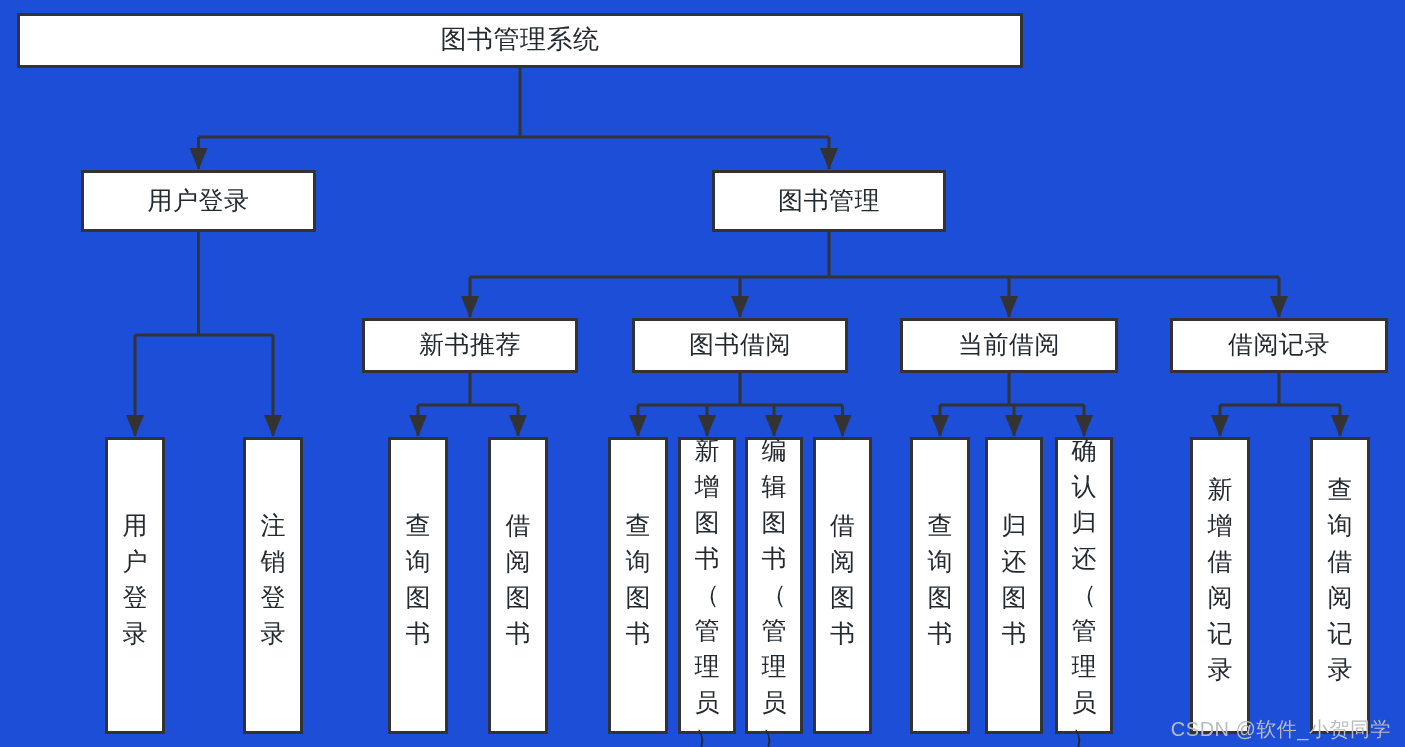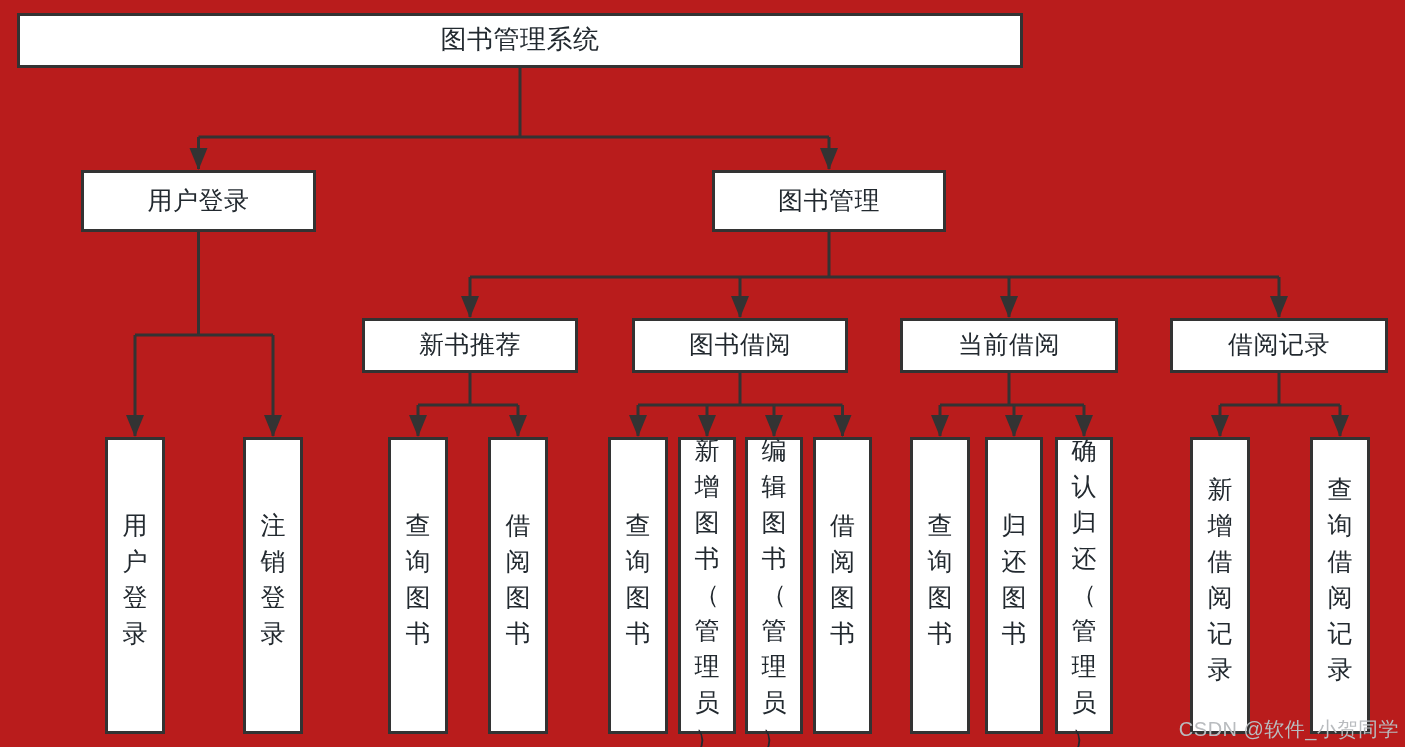--- a/index.html
+++ b/index.html
@@ -7,21 +7,21 @@
     padding: 0;
     background: #ffffff;
   }
   body {
     font-family: "Liberation Sans", "DejaVu Sans", sans-serif;
   }
   #diagram-root {
     position: relative;
     width: 1405px;
     height: 747px;
-    background: #b91c1c;
+    background: #1d4ed8;
     overflow: hidden;
   }
   svg.flow {
     display: block;
     width: 1405px;
     height: 747px;
   }
   .node-box {
     fill: #ffffff;
     stroke: #333333;
@@ -50,21 +50,21 @@
     stroke-width: 3;
     fill: none;
     stroke-linecap: butt;
   }
   .arrow-head {
     fill: #333333;
     stroke: none;
   }
   .watermark {
     position: absolute;
-    right: 6px;
+    right: 14px;
     bottom: 4px;
     font-family: "Liberation Sans", "DejaVu Sans", sans-serif;
     font-size: 20px;
     color: #b9bcbf;
     white-space: nowrap;
     letter-spacing: 0.5px;
     user-select: none;
   }
 </style>
 </head>

